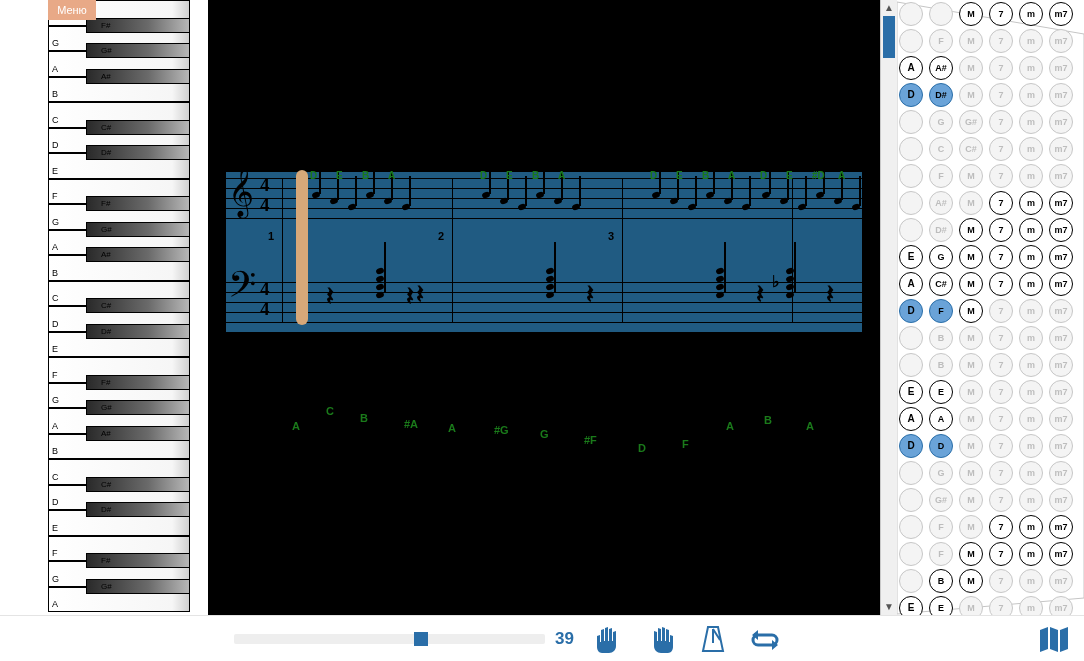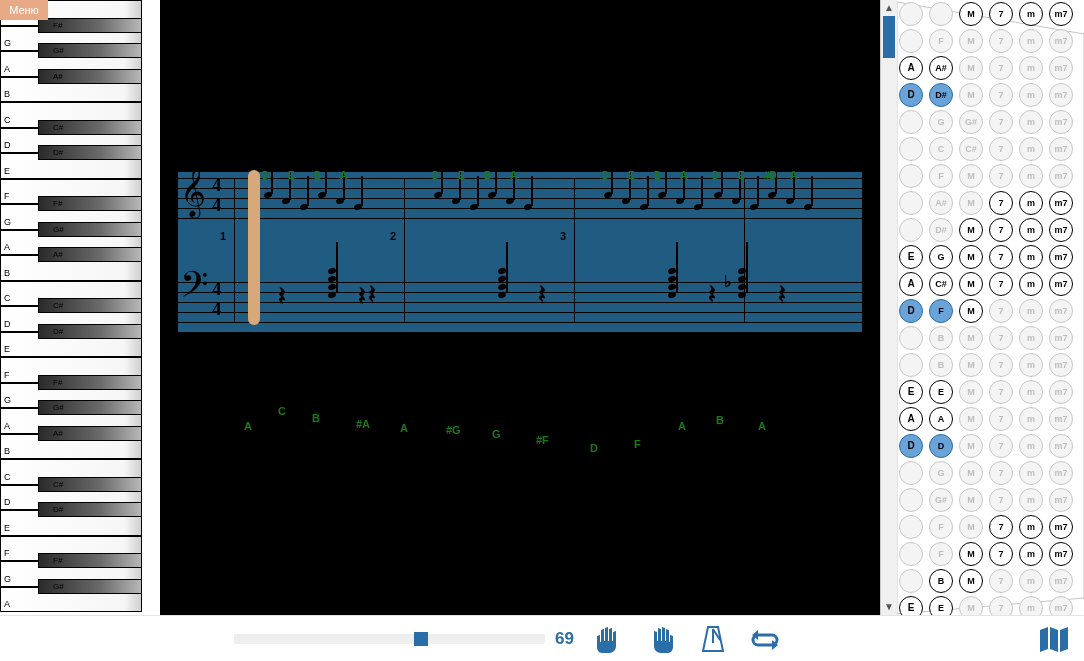--- a/index.html
+++ b/index.html
@@ -3,21 +3,21 @@
 <meta charset="utf-8">
 <style>
   * { box-sizing: border-box; margin: 0; padding: 0; }
   html, body { width: 1084px; height: 661px; overflow: hidden; font-family: Arial, sans-serif; background: #fff; }
   body { display: flex; flex-direction: column; }
 
   
   #top { flex: 1; display: flex; min-height: 0; }
 
   
-  #piano-wrap { width: 142px; position: relative; overflow: hidden; background: #fff; }
+  #piano-wrap { width: 142px; position: relative; overflow: hidden; background: #fff; margin-left: 48px; }
   #menu-btn {
     position: absolute; top: 0; left: 0; width: 48px; height: 20px;
     background: #e8a987; color: #fff; font-size: 11px; line-height: 20px; text-align: center;
     z-index: 5; cursor: pointer;
   }
   #piano { position: absolute; top: 0; left: 0; right: 0; }
   .white-key {
     height: 25.5px; border: 1px solid #000; background: linear-gradient(90deg,#fff 0%,#f6f6f6 88%,#d0d0d0 100%);
     font-size: 9px; color: #000; position: relative;
   }
@@ -540,21 +540,21 @@
         <div class="cbtn" style="left: 152px; top: 596px;">m7</div>
       </div>
   </div>
 </div>
 
 <div id="toolbar">
   <div id="slider-wrap">
     <div id="slider">
       <div class="knob"></div>
     </div>
-    <div id="tempo-val">69</div>
+    <div id="tempo-val">39</div>
   </div>
   <div class="tool">
     <svg width="28" height="30" viewBox="0 0 28 30">
         <path fill="#2a6ea8" d="M7 29c-3 0-5-3-5-6V12l3-1v7h1V6l3-1v12h1V4l3-1v14h1V5l3-1v13h1V8l3-1v15c0 4-3 7-7 7H7z"></path>
       </svg>
   </div>
   <div class="tool">
     <svg width="28" height="30" viewBox="0 0 28 30">
         <path fill="#2a6ea8" d="M21 29c3 0 5-3 5-6V12l-3-1v7h-1V6l-3-1v12h-1V4l-3-1v14h-1V5l-3-1v13h-1V8l-3-1v15c0 4 3 7 7 7h7z"></path>
       </svg>

